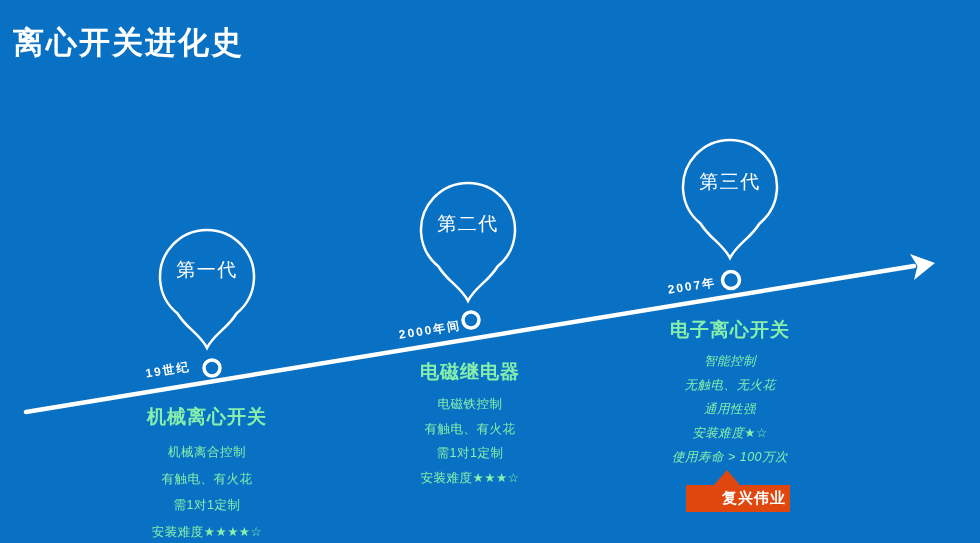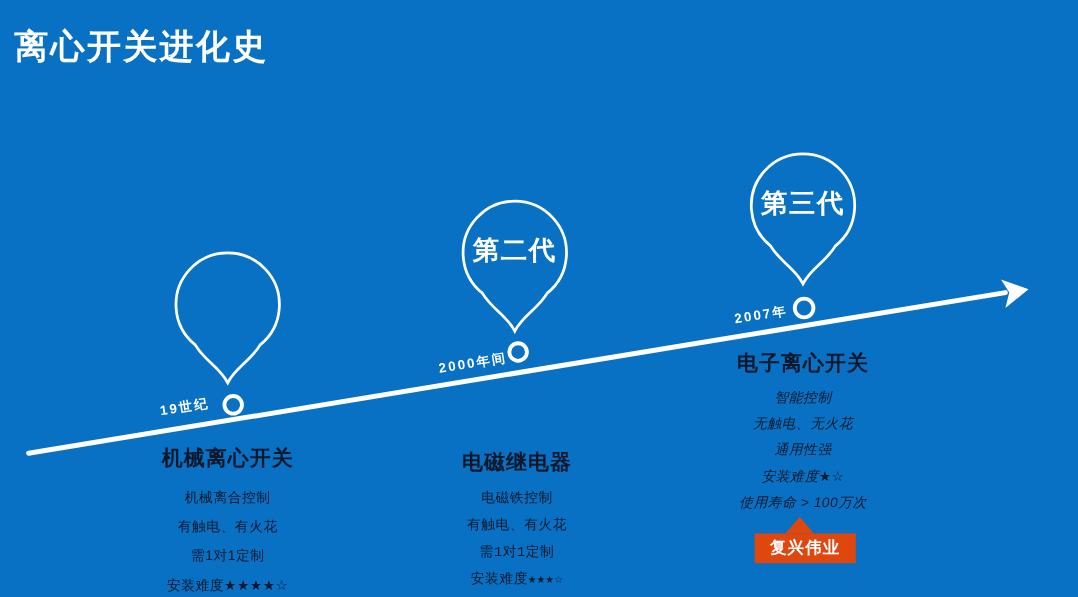--- a/index.html
+++ b/index.html
@@ -10,65 +10,66 @@
   }
   .title{
     position:absolute;left:13px;top:22px;
     font-size:31px;font-weight:700;letter-spacing:2px;color:#fff;
     white-space:nowrap;
   }
   svg.layer{position:absolute;left:0;top:0;width:980px;height:543px;}
 
   .pin-label{
     position:absolute;width:140px;text-align:center;
-    font-size:24px;font-weight:700;letter-spacing:1.5px;color:#fff;
+    font-size:19px;font-weight:400;letter-spacing:1.5px;color:#fff;
     white-space:nowrap;
   }
   #pinlabel1{left:137px;top:257px;}
   #pinlabel2{left:398px;top:211px;}
   #pinlabel3{left:660px;top:169px;}
 
   .year{
     position:absolute;width:100px;text-align:center;
     font-size:12px;font-weight:700;letter-spacing:2px;color:#fff;
     transform:rotate(-9deg);white-space:nowrap;
   }
   #year1{left:118px;top:362px;}
   #year2{left:380px;top:322px;}
   #year3{left:642px;top:278px;}
 
   .col{
-    position:absolute;width:220px;text-align:center;color:#0f172a;
+    position:absolute;width:220px;text-align:center;color:#86efac;
   }
   .col .heading{
     font-size:19px;font-weight:700;letter-spacing:1px;white-space:nowrap;
   }
   .col .line{
     font-size:12.5px;font-weight:400;letter-spacing:0.5px;white-space:nowrap;
   }
   #col1{left:97px;top:404px;}
   #col1 .heading{margin-bottom:14px;}
   #col1 .line{margin-top:9.5px;}
-  #col2{left:360px;top:359px;margin-top:48px;}
+  #col2{left:360px;top:359px;}
   #col2 .heading{margin-bottom:11px;}
-  #col2 .line{margin-top:7.5px;font-family:Liberation Mono, monospace;}
+  #col2 .line{margin-top:7.5px;}
   #col3{left:620px;top:317px;}
   #col3 .heading{margin-bottom:10px;}
   #col3 .line{margin-top:7px;font-style:italic;}
 
   .badge-arrow{
     position:absolute;left:714px;top:470px;width:0;height:0;
     border-left:13px solid transparent;border-right:13px solid transparent;
     border-bottom:15px solid #E0470F;
   }
   .badge{
-    position:absolute;left:686px;top:485px;width:92px;height:27px;
+    position:absolute;left:686px;top:485px;width:72px;height:27px;
     background:#E0470F;display:flex;align-items:center;justify-content:center;
     font-size:15px;font-weight:700;letter-spacing:1px;color:#fff;
     white-space:nowrap;
+    padding-left:32px;
   }
 </style>
 </head>
 <body>
 
 <div class="canvas">
 
   <div class="title">离心开关进化史</div>
 
   <svg class="layer" viewBox="0 0 980 543" xmlns="http://www.w3.org/2000/svg">
@@ -81,20 +82,21 @@
 
     <use href="#pin" transform="translate(207,277)"></use>
     <use href="#pin" transform="translate(468,230)"></use>
     <use href="#pin" transform="translate(730,187)"></use>
 
     <circle cx="212" cy="368" r="8" fill="none" stroke="#ffffff" stroke-width="3.5"></circle>
     <circle cx="471" cy="320" r="8" fill="none" stroke="#ffffff" stroke-width="3.5"></circle>
     <circle cx="731" cy="280" r="8.5" fill="none" stroke="#ffffff" stroke-width="3.5"></circle>
   </svg>
 
+  <div class="pin-label" id="pinlabel1">第一代</div>
   <div class="pin-label" id="pinlabel2">第二代</div>
   <div class="pin-label" id="pinlabel3">第三代</div>
 
   <div class="year" id="year1">19世纪</div>
   <div class="year" id="year2">2000年间</div>
   <div class="year" id="year3">2007年</div>
 
   <div class="col" id="col1">
     <div class="heading">机械离心开关</div>
     <div class="line">机械离合控制</div>

